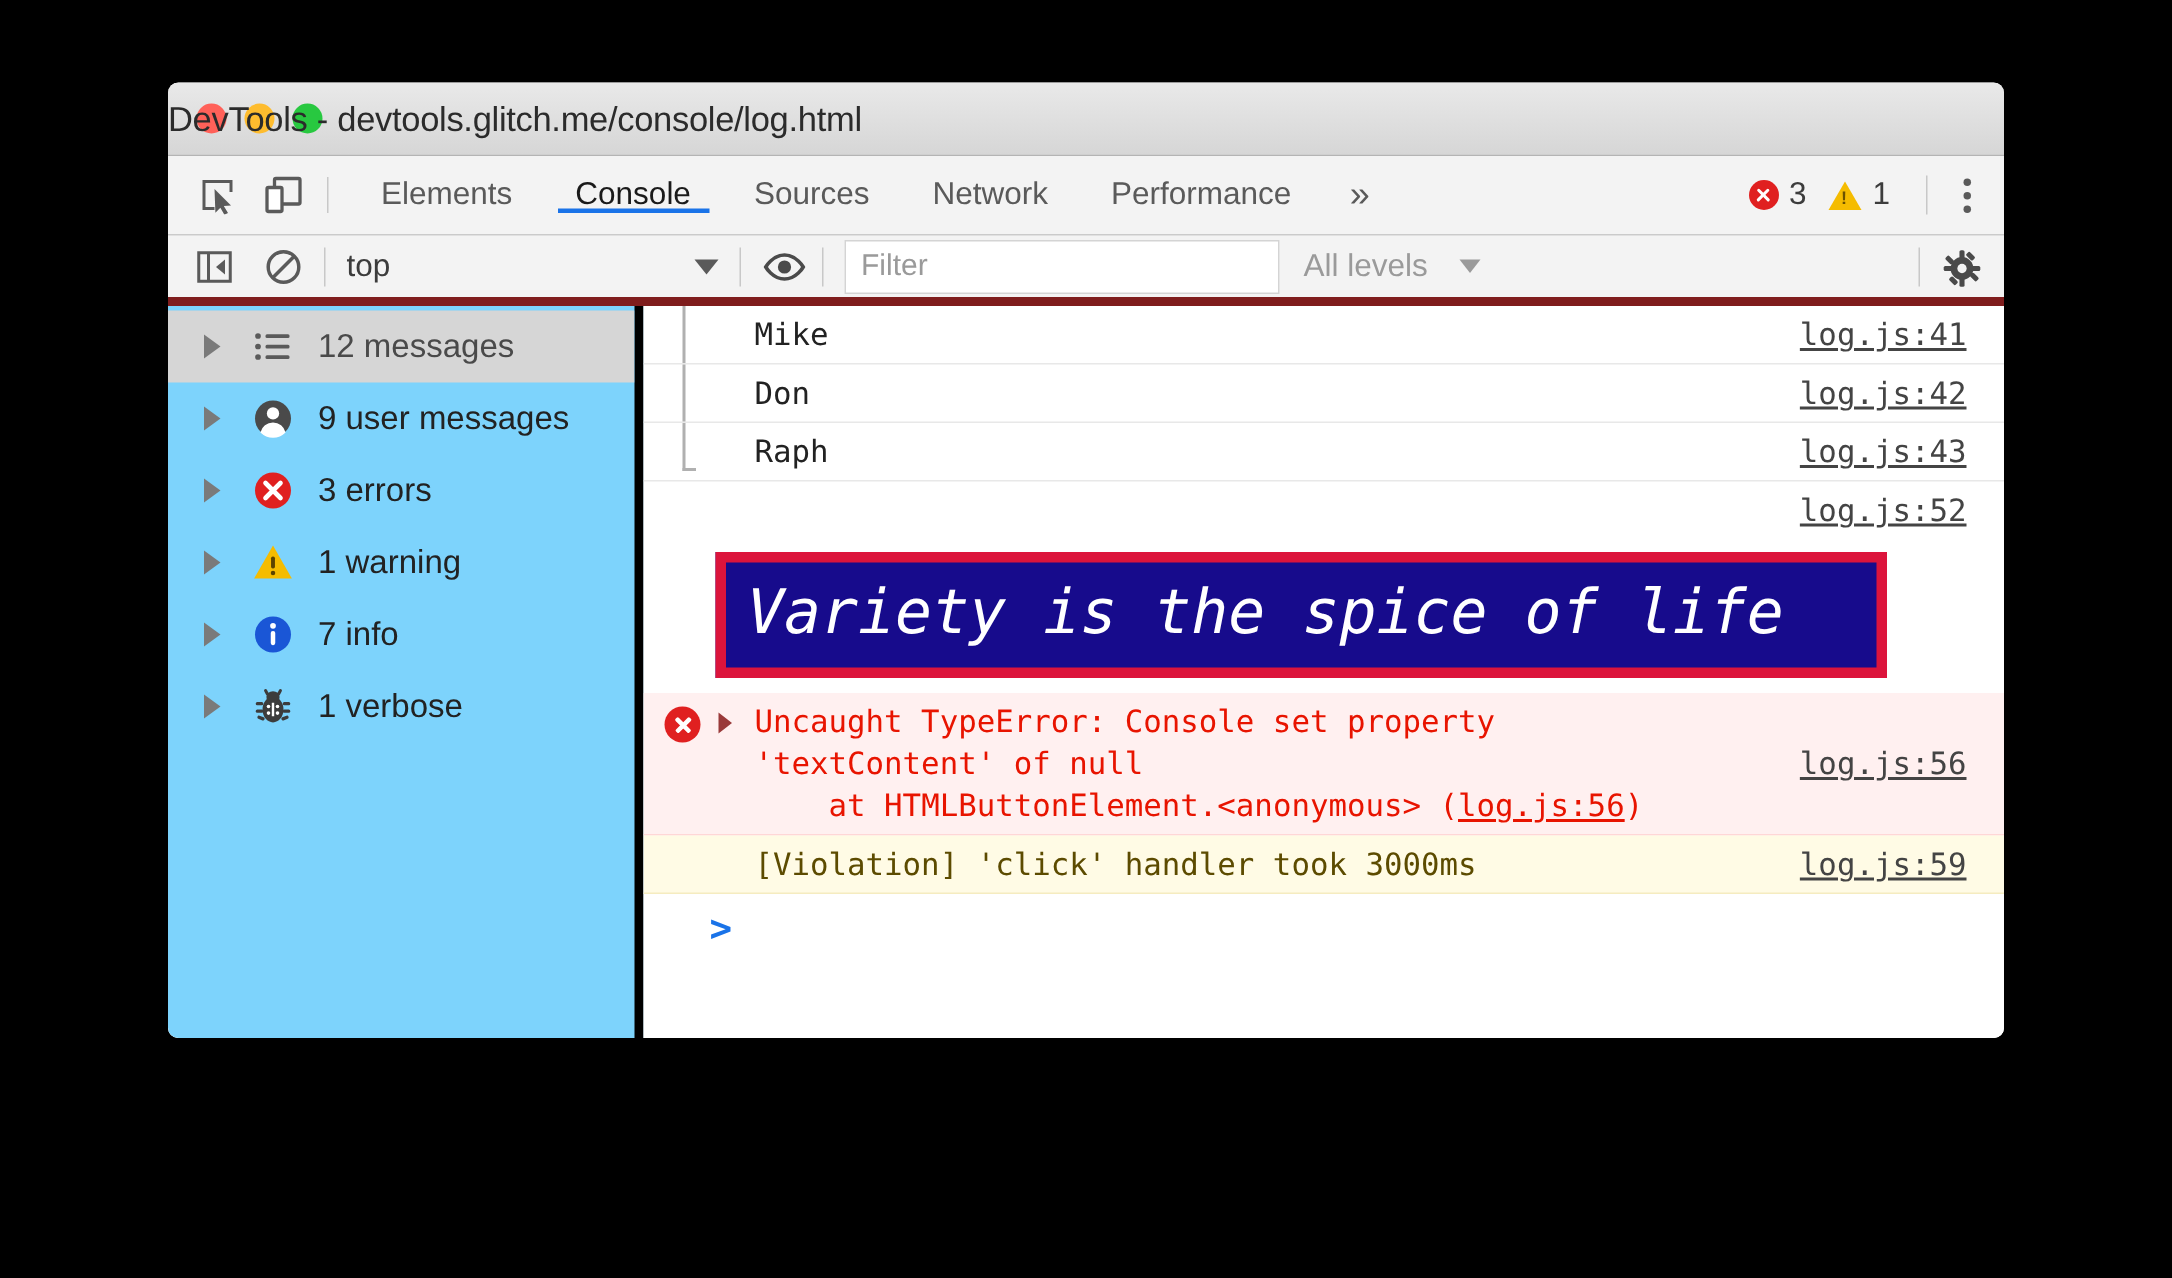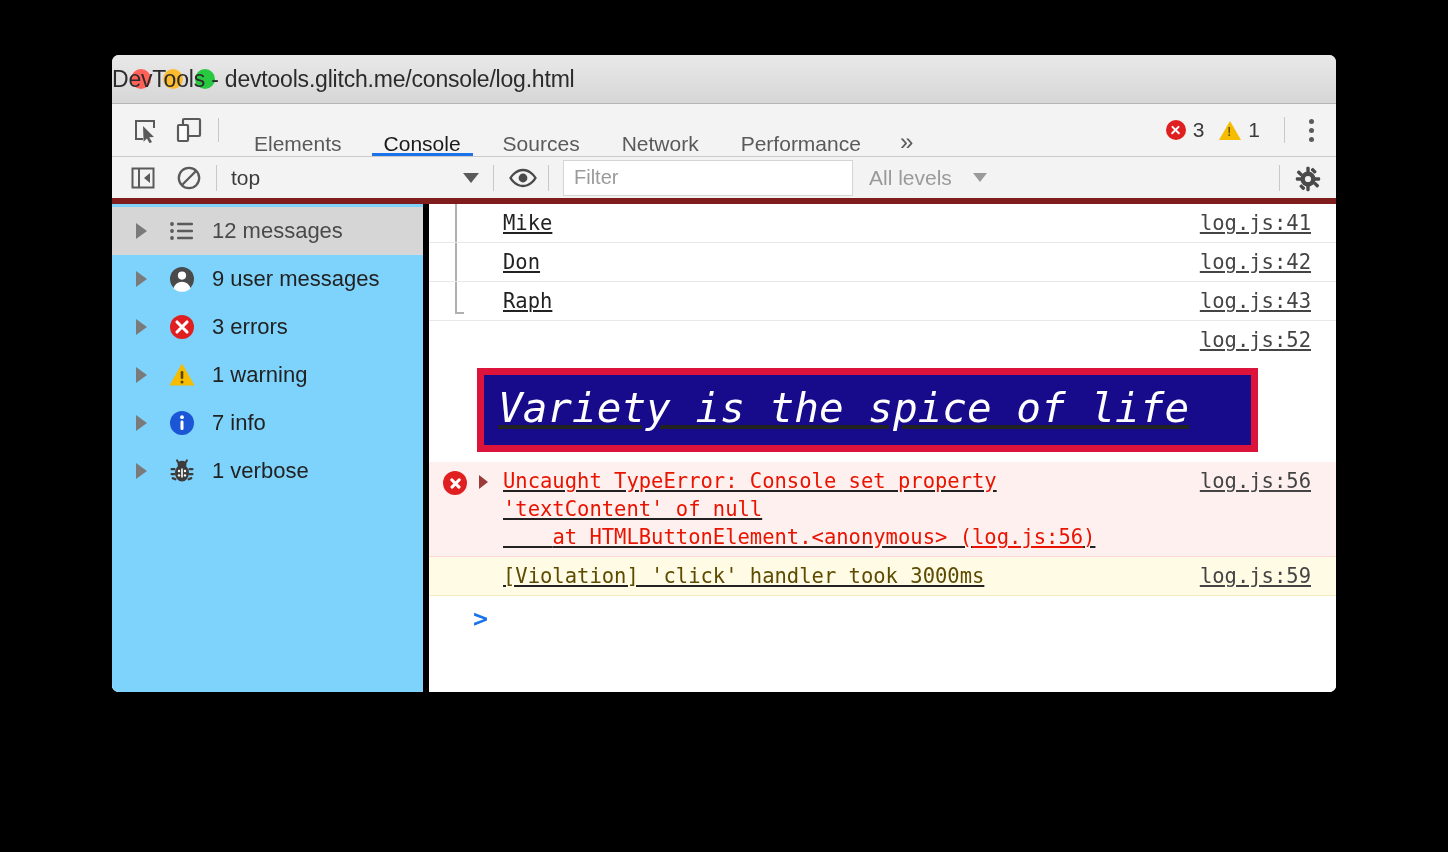--- a/index.html
+++ b/index.html
@@ -79,21 +79,21 @@
   }
   .tb-icon { width: 26px; height: 26px; display:block; cursor: pointer; }
   .tb-sep {
     width: 1px;
     background: #c8c8c8;
     margin: 14px 0;
     flex: 0 0 1px;
   }
   .tabs {
     display: flex;
-    align-items: flex-end;
+    align-items: center;
     margin-left: 14px;
   }
   .tab {
     display: flex;
     align-items: center;
     padding: 0 21px;
     font-size: 21px;
     color: #5a5a5a;
     cursor: pointer;
     position: relative;
@@ -259,27 +259,26 @@
     flex: 1 1 auto;
     background: #ffffff;
     overflow: hidden;
     font-family: "DejaVu Sans Mono", monospace;
     position: relative;
   }
   .row {
     position: relative;
     border-bottom: 1px solid #e8e8e8;
     display: flex;
-    align-items: flex-start;
+    align-items: center;
     padding: 5px 0 5px 0;
     min-height: 38px;
     font-size: 20.5px;
     line-height: 28px;
     color: #222;
-    text-decoration: underline;
   }
   .row.grouped { padding-left: 0; }
   .group-bar {
     position: absolute;
     left: 26px;
     top: 0; bottom: 0;
     width: 2px;
     background: #b0b0b0;
   }
   .group-bar.last { bottom: 6px; }

